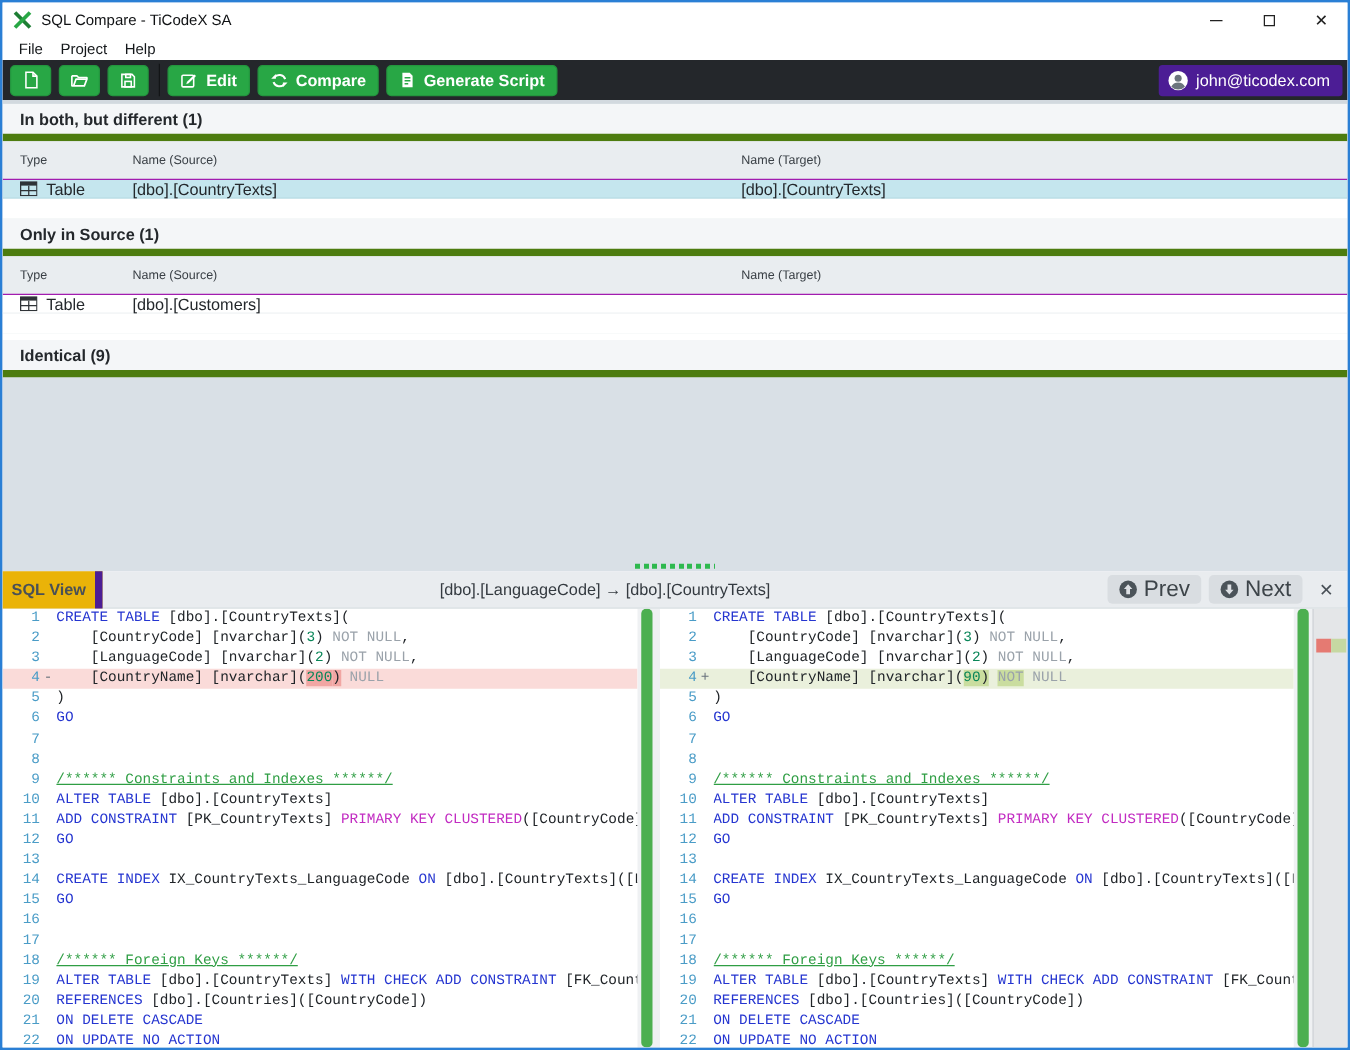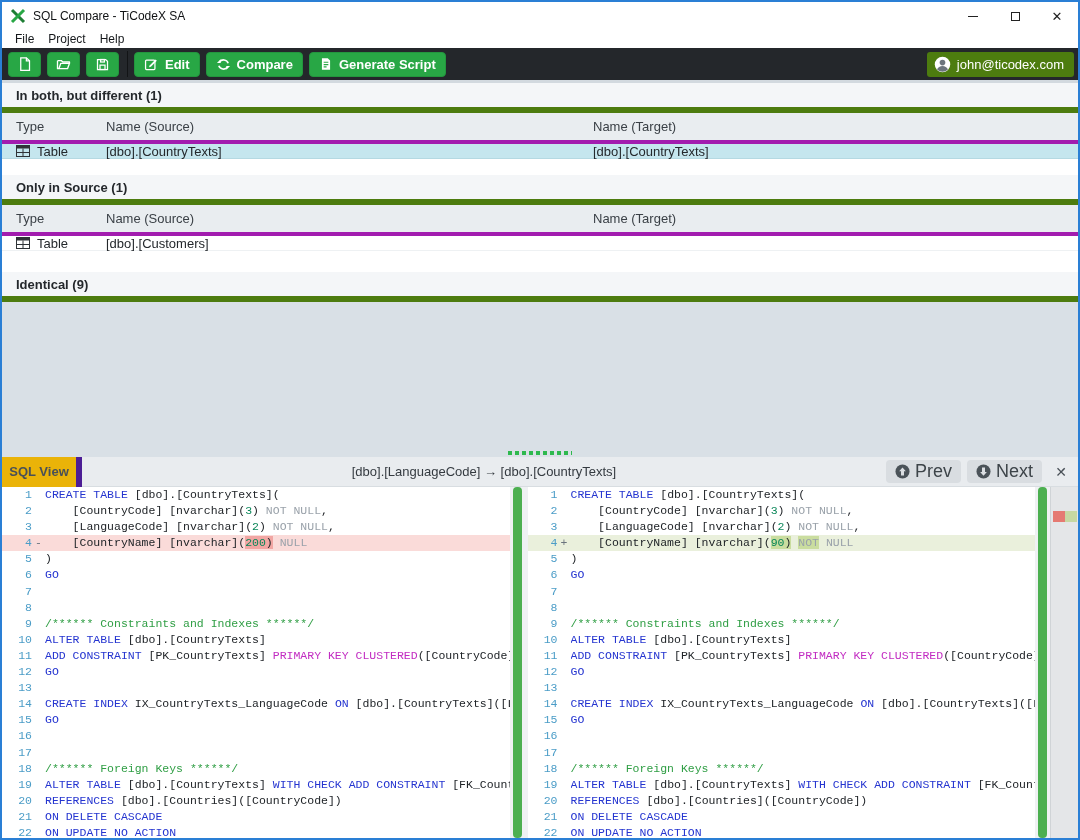--- a/index.html
+++ b/index.html
@@ -30,33 +30,33 @@
   .tbtn{
     background:#28a745; border:1px solid #23963e; border-radius:4px; height:25px;
     display:flex; align-items:center; justify-content:center; color:#fff;
     font-size:13px; font-weight:600; margin-right:6px; padding:0 9px;
   }
   .tbtn.icon-only{ width:33px; padding:0; }
   .tbtn svg{ flex:none; }
   .tbtn .lbl{ margin-left:6px; }
   .tsep{ width:1px; height:26px; background:#121416; margin:0 6px 0 2px; }
   .account-btn{
-    margin-left:auto; background:#4d7c0f; border-radius:3px; height:25px;
+    margin-left:auto; background:#4c1d95; border-radius:3px; height:25px;
     display:flex; align-items:center; color:#fff; font-size:13px; padding:0 10px 0 7px;
   }
   .account-btn svg{ margin-right:6px; }
 
   
   .results{ height:368px; flex:none; background:#d9e0e6; border-top:3px solid #d2d9df;
             display:flex; flex-direction:column; overflow:hidden; }
   .sec-header{ height:30px; flex:none; background:#f4f6f8; border-bottom:6px solid #4d7c0f;
                display:flex; align-items:center; padding-left:14px;
                font-size:13px; font-weight:600; color:#24282c; }
-  .colhead{ height:31px; flex:none; background:#e9edf0; border-bottom:4px solid #a21caf;
-            display:flex; align-items:center; font-size:13px; color:#3a4046; }
+  .colhead{ height:31px; flex:none; background:#e9edf0; border-bottom:1px solid #a21caf;
+            display:flex; align-items:center; font-size:10px; color:#3a4046; }
   .grid-row{ height:15px; flex:none; background:#fff; display:flex; align-items:center;
              font-size:13px; color:#24282c; border-bottom:1px solid #eef1f3; }
   .grid-row.selected{ background:#c5e6ee; border-bottom:1px solid #b5d9e2; }
   .col-type{ width:104px; padding-left:14px; display:flex; align-items:center; flex:none; }
   .col-type svg{ margin-right:7px; flex:none; }
   .col-src{ width:487px; flex:none; }
   .col-tgt{ flex:1; }
   .gap{ height:16px; flex:none; background:#fff; }
   .gap-sm{ height:5px; flex:none; background:#fff; }
   .fill{ flex:1; background:#d9e0e6; }
@@ -94,21 +94,21 @@
   .code-line .sign{ width:13px; flex:none; text-align:center; color:#6a737d; }
   .code-line .code{ flex:1; overflow:hidden; }
   .code-line.del{ background:#fadbd9; }
   .code-line.add{ background:#eaf0dc; }
   .del .t-hl{ background:#f1a6a3; }
   .add .t-hl{ background:#cadd9f; }
   .t-kw{ color:#2535d0; }
   .t-id{ color:#202428; }
   .t-num{ color:#098658; }
   .t-gr{ color:#9aa2aa; }
-  .t-cm{ color:#2f9e44; }
+  .t-cm{ color:#2f9e44;text-decoration:underline; }
   .t-mg{ color:#c22cc2; }
 </style>
 </head>
 <body>
 
 <div class="window">
 
   <div class="titlebar">
     <svg class="logo" viewBox="0 0 16 16">
       <path d="M2 2l12 12" stroke="#1e7e34" stroke-width="3" fill="none"></path>

